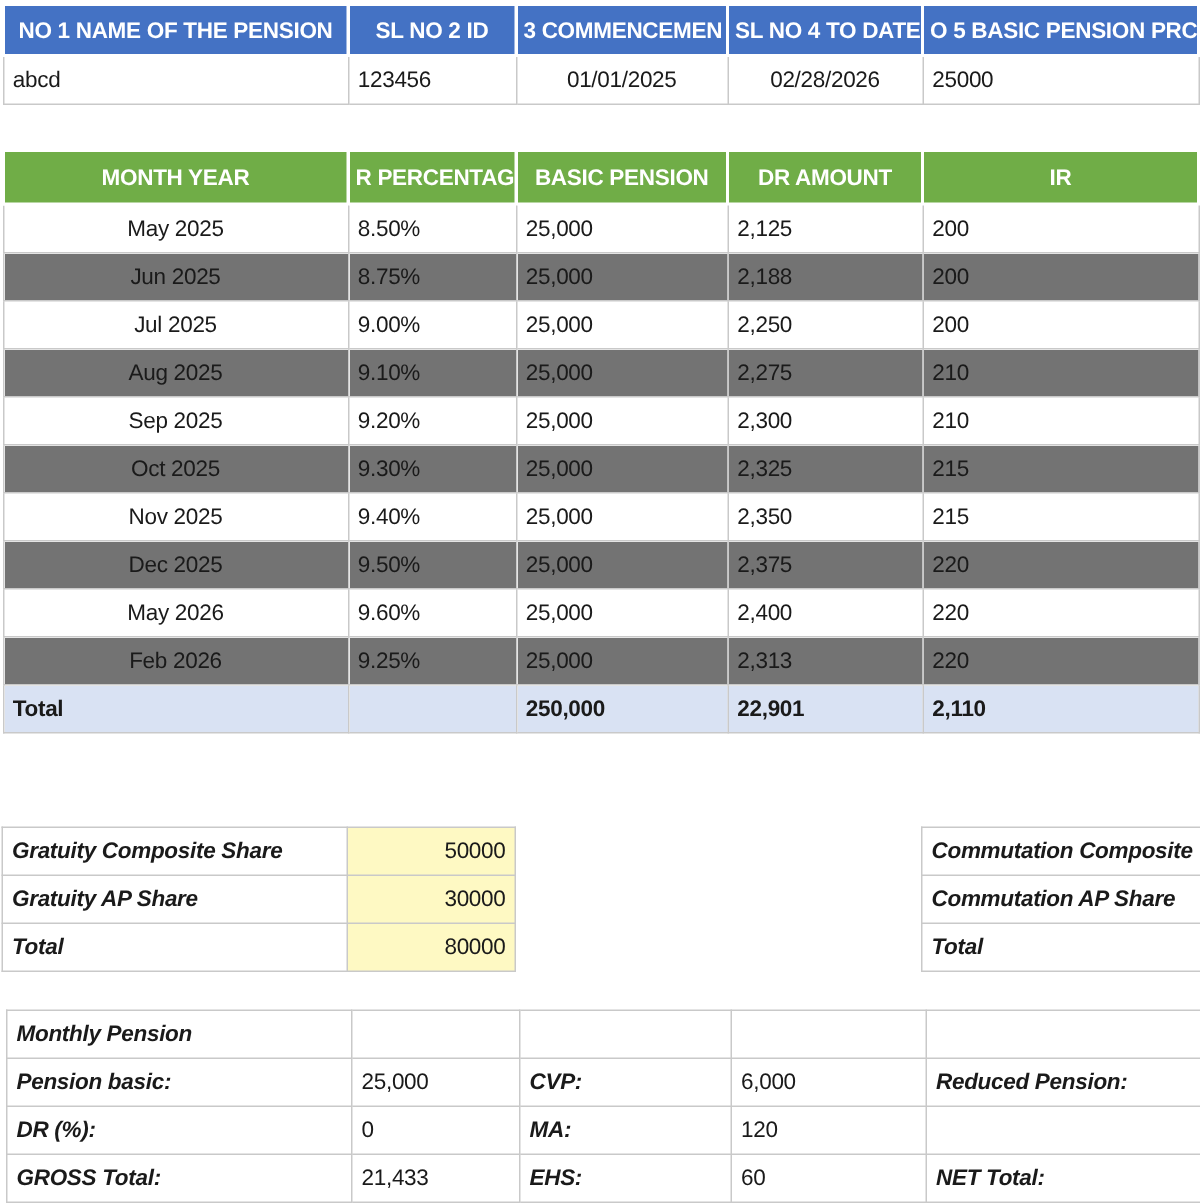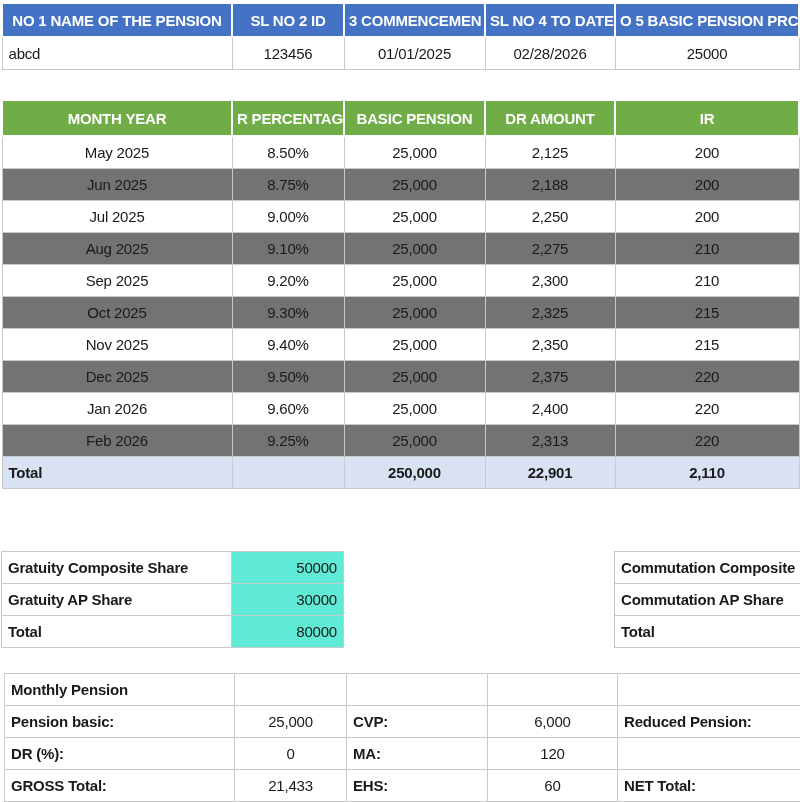--- a/index.html
+++ b/index.html
@@ -14,26 +14,26 @@
     overflow:hidden;white-space:nowrap;background:#fff;
   }
   th{
     height:32px;padding:0 4px;border:2px solid #ffffff;
     color:#ffffff;font-weight:bold;text-align:center;
     overflow:hidden;white-space:nowrap;
   }
   .hdr-blue th{background:#4472C4;}
   .hdr-green th{background:#70AD47;height:34px;}
   .al{text-align:left;margin-top:29px;}
-  .ar{text-align:center;}
+  .ar{text-align:left;}
   .ac{text-align:center;margin-top:42px;}
-  .b{font-weight:bold;}
+  .b{font-weight:bold;font-style:italic;}
   tr.band td{background:#737373;}
   tr.total-row td{background:#D9E2F3;font-weight:bold;}
-  td.green-val{background:#5eead4;text-align:right;}
+  td.green-val{background:#fef9c3;text-align:right;}
   
 </style>
 </head>
 <body>
 
 <div class="stage">
 
   <table class="hdr-blue" style="top:2px;left:1px;width:797px;">
     <colgroup>
         <col style="width:230px">
@@ -126,21 +126,21 @@
       <td class="ar">215</td>
     </tr>
     <tr class="band">
       <td class="ac">Dec 2025</td>
       <td class="ar">9.50%</td>
       <td class="ar">25,000</td>
       <td class="ar">2,375</td>
       <td class="ar">220</td>
     </tr>
     <tr>
-      <td class="ac">Jan 2026</td>
+      <td class="ac">May 2026</td>
       <td class="ar">9.60%</td>
       <td class="ar">25,000</td>
       <td class="ar">2,400</td>
       <td class="ar">220</td>
     </tr>
     <tr class="band">
       <td class="ac">Feb 2026</td>
       <td class="ar">9.25%</td>
       <td class="ar">25,000</td>
       <td class="ar">2,313</td>

